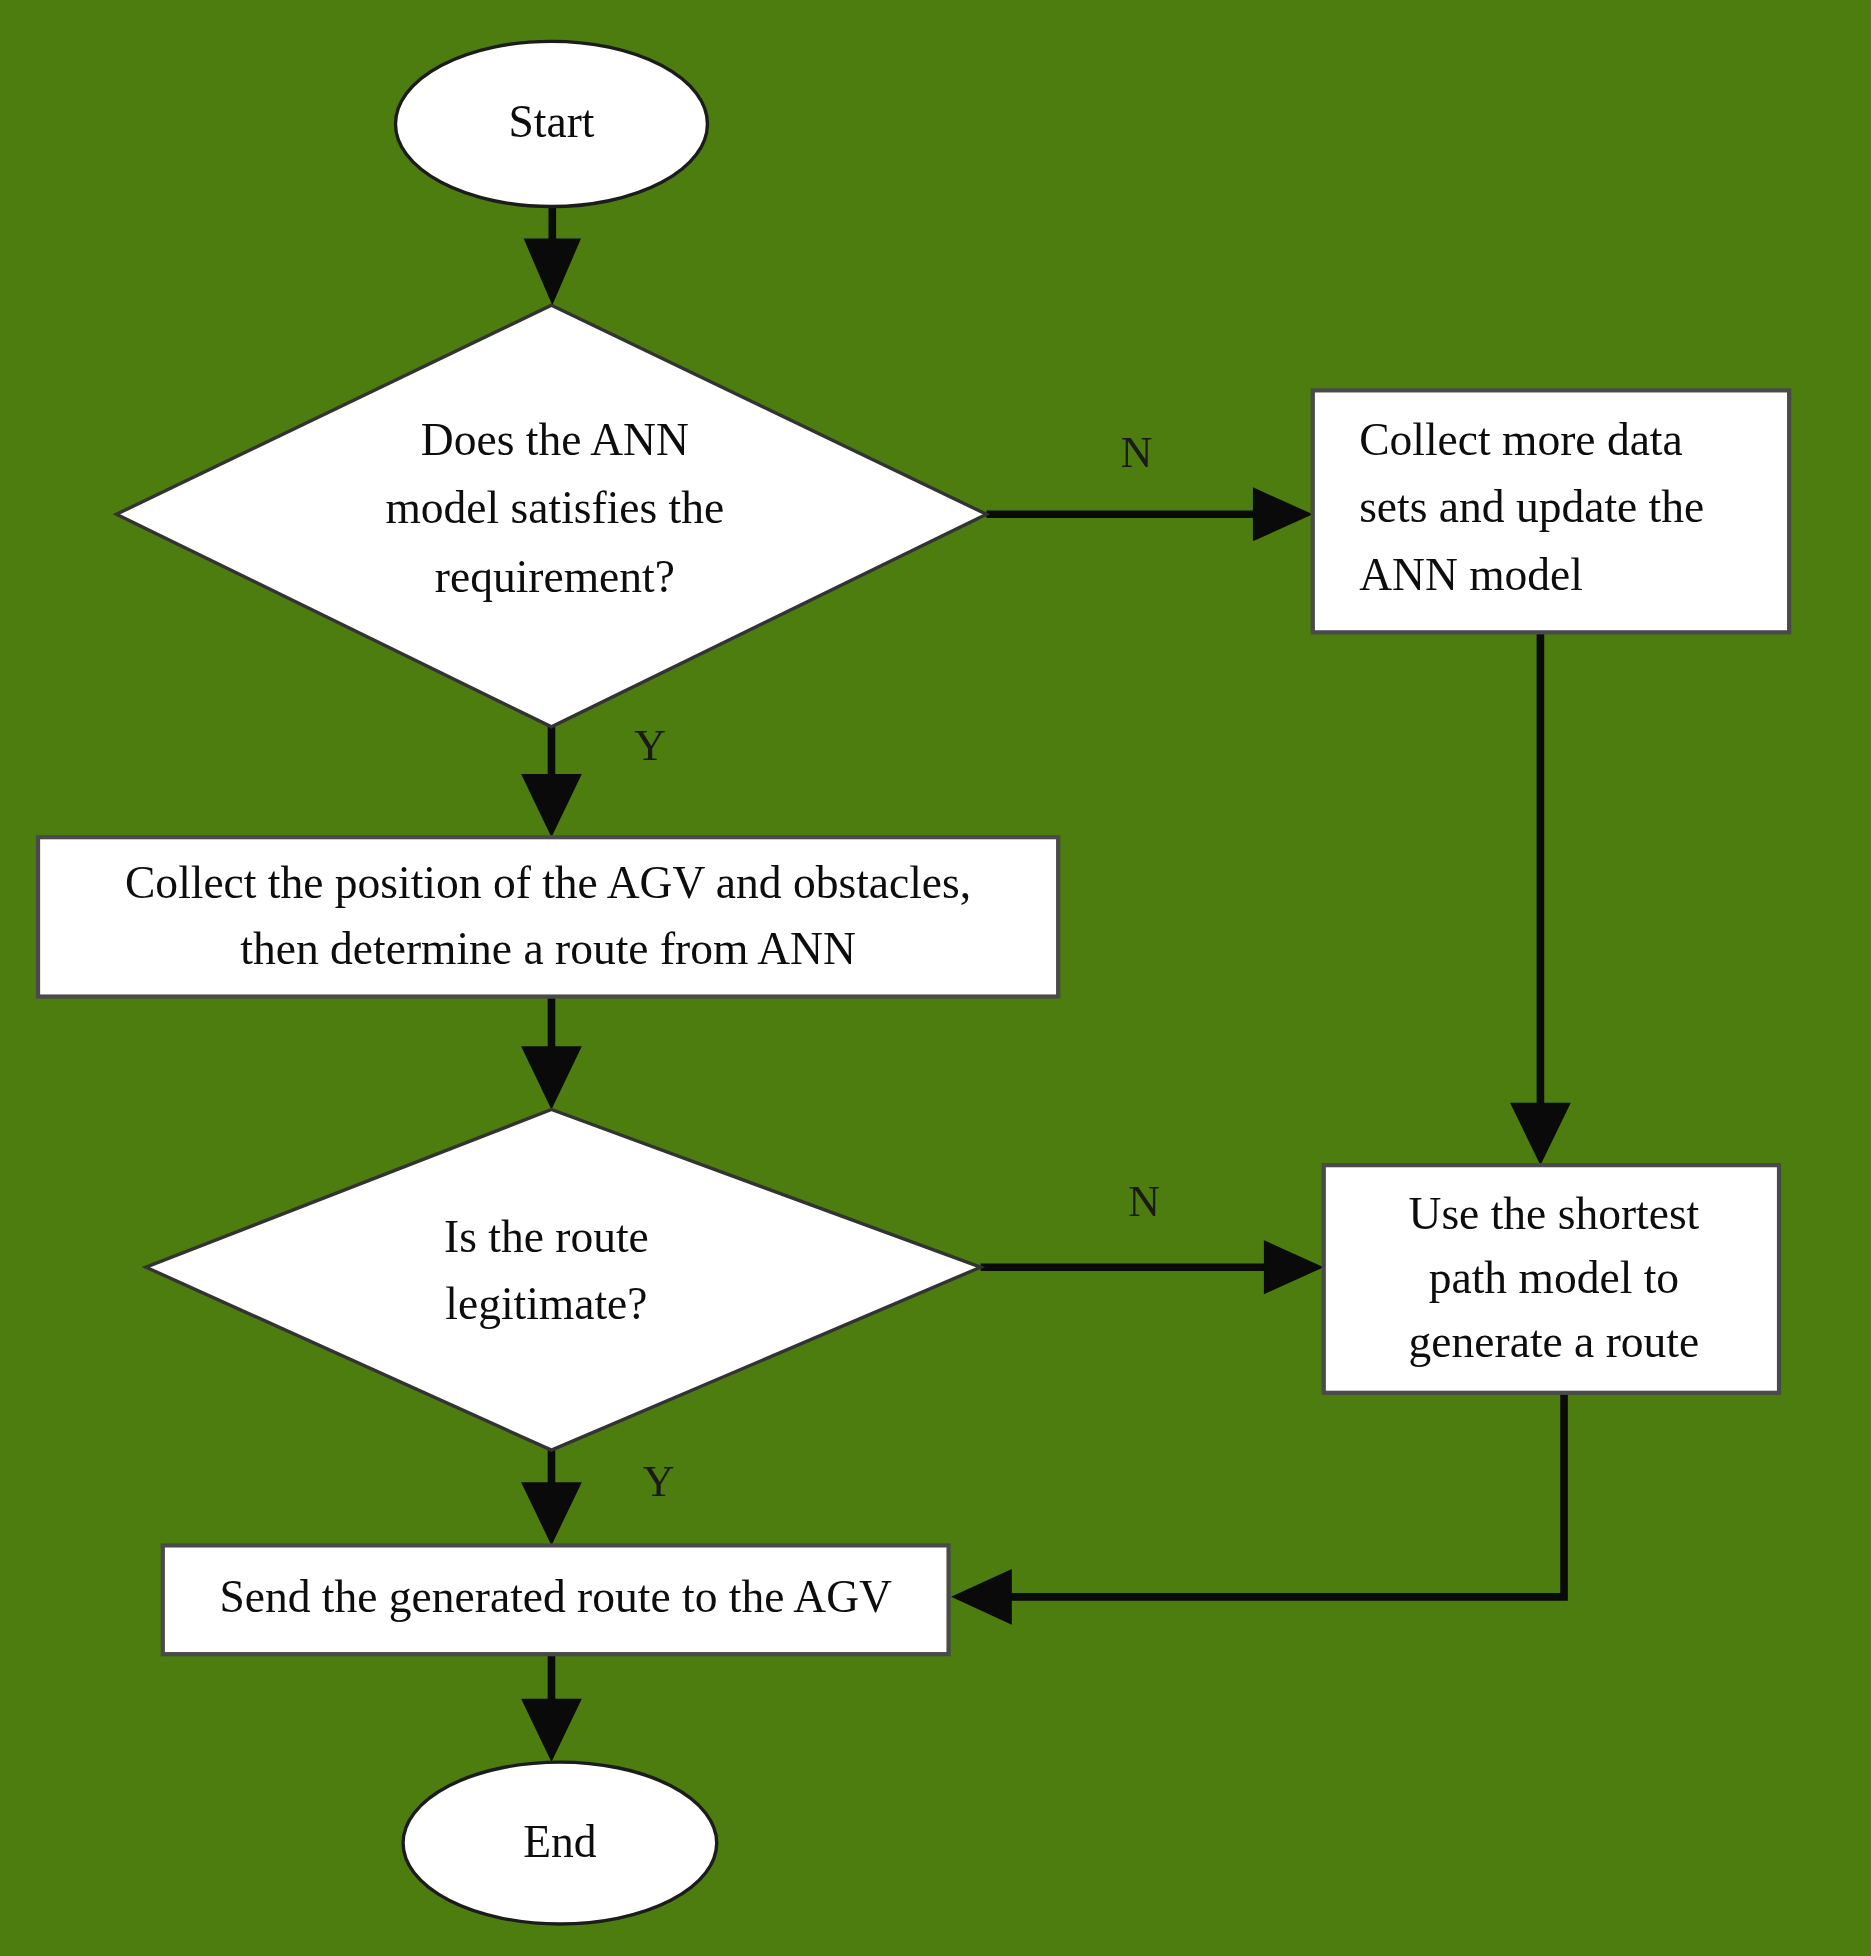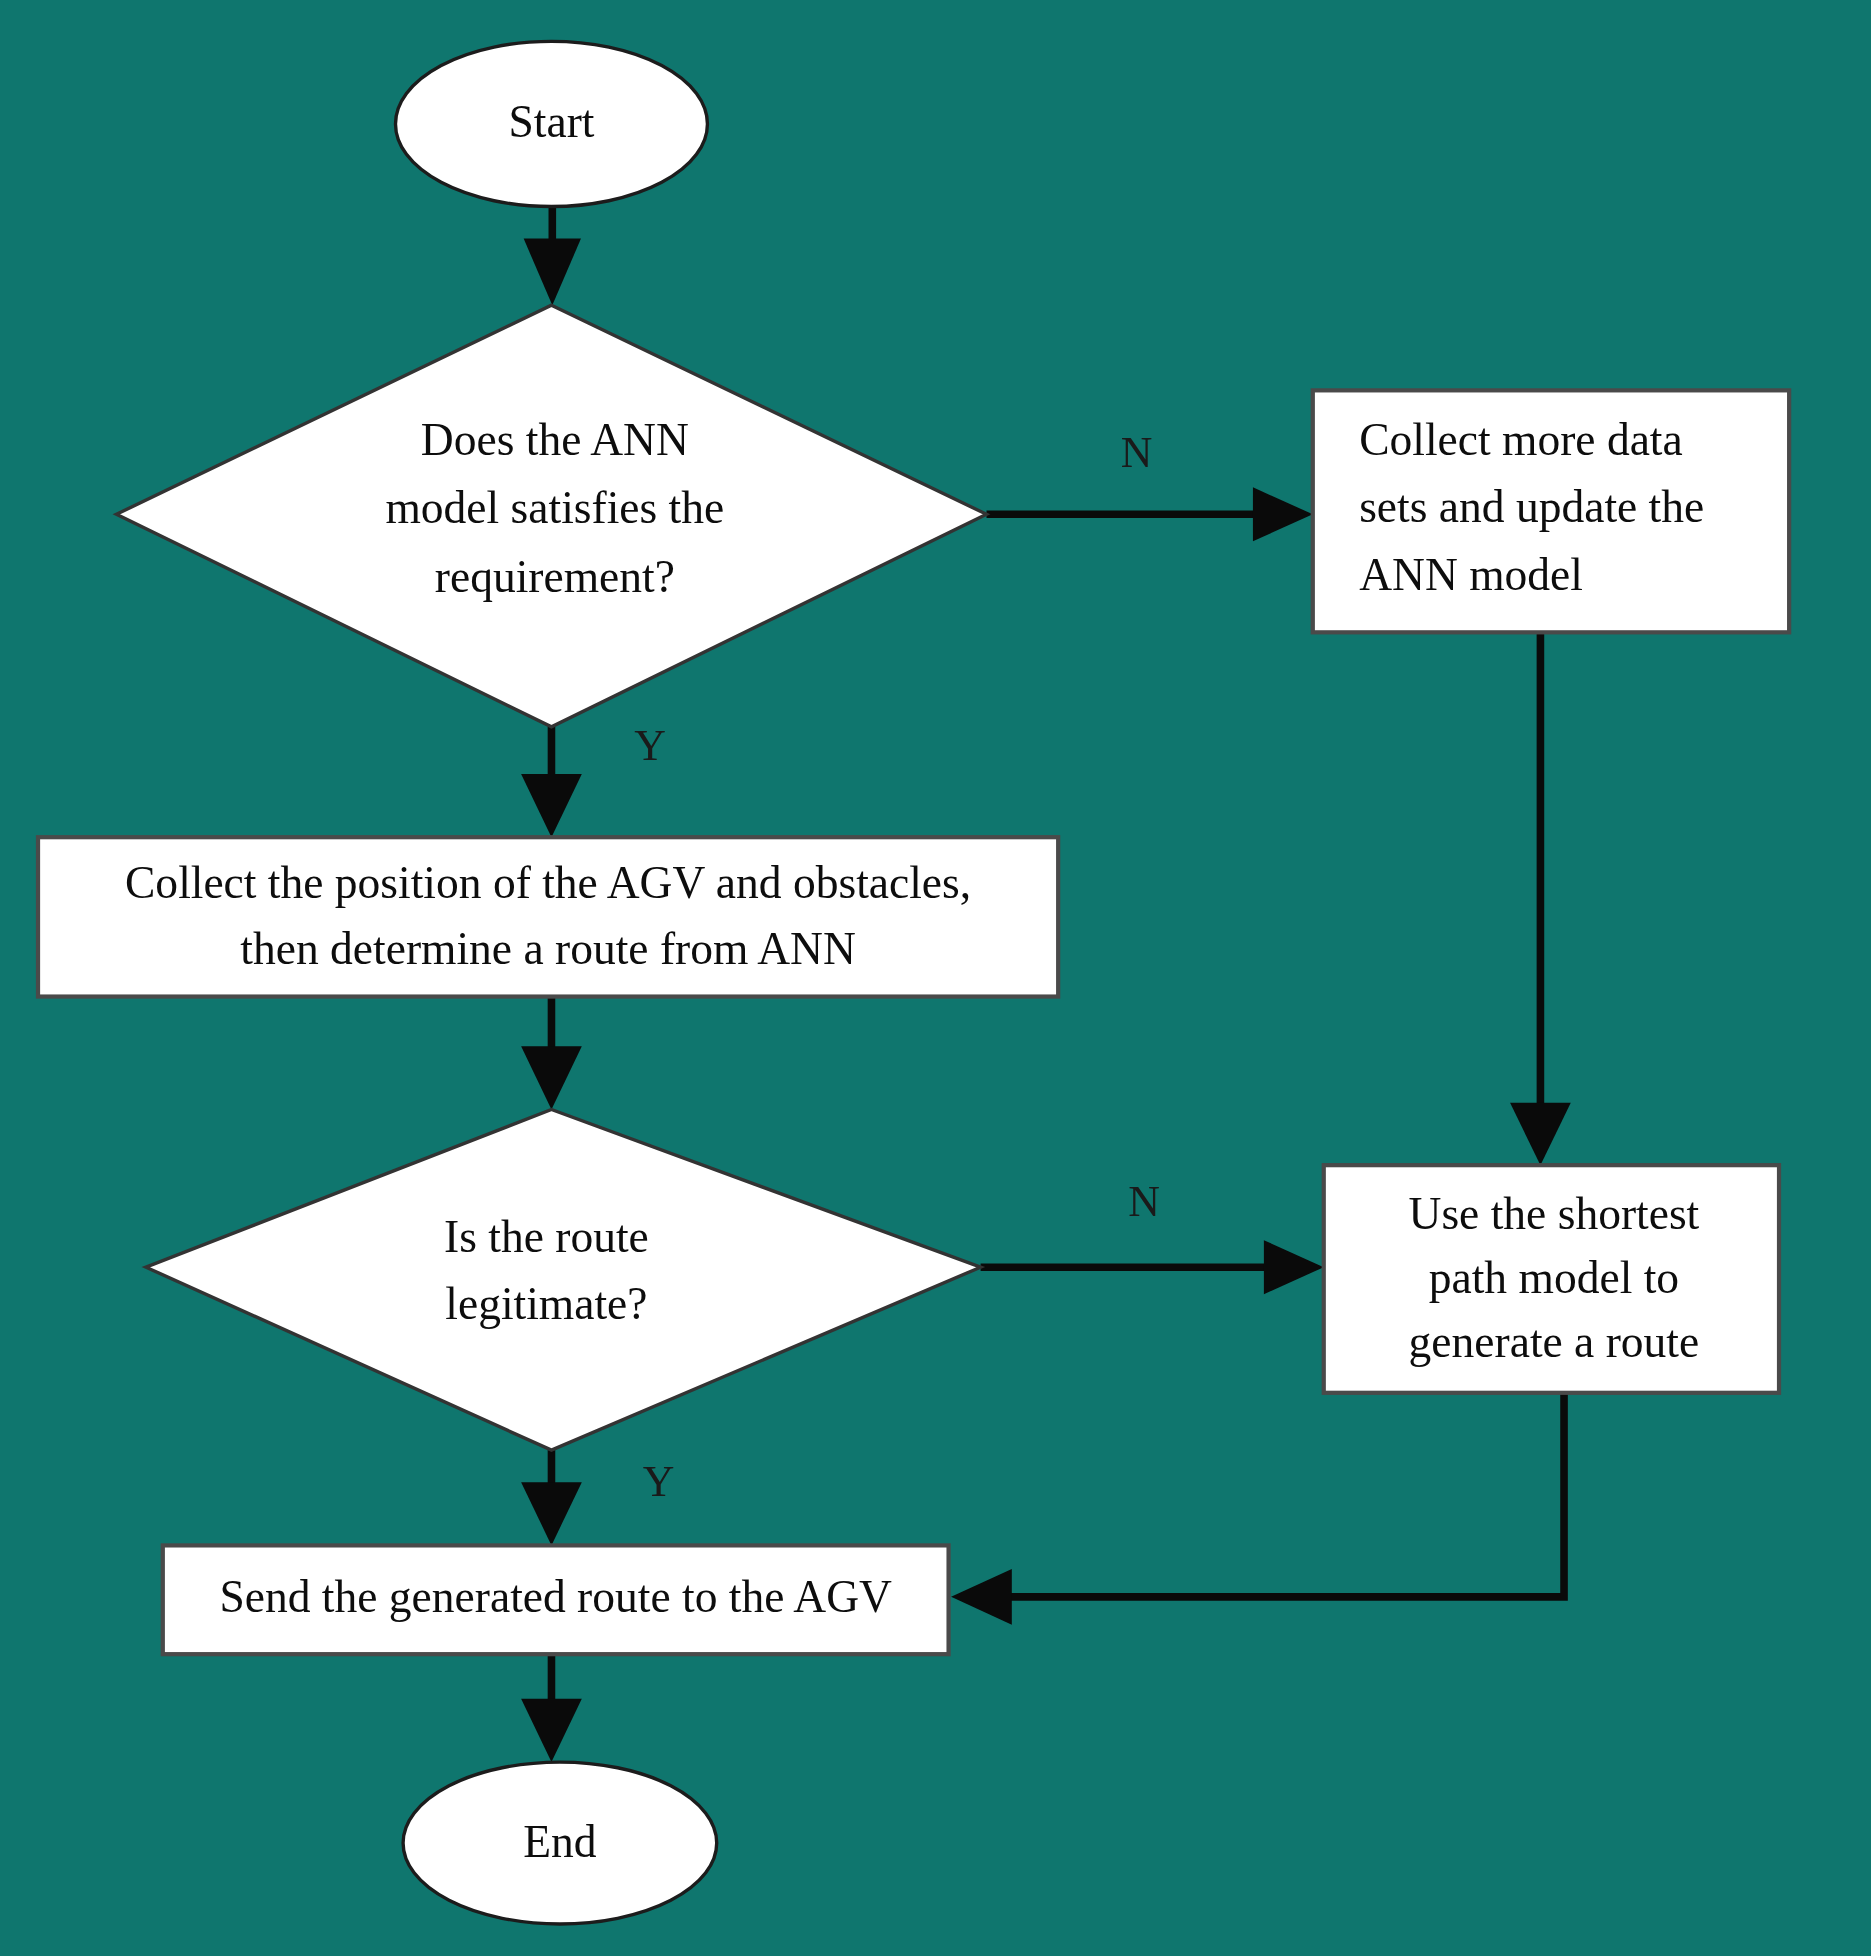--- a/index.html
+++ b/index.html
@@ -10,21 +10,21 @@
   body {
     width: 1871px;
     height: 1956px;
     font-family: "Liberation Serif", "DejaVu Serif", serif;
     overflow: hidden;
   }
   #flowchart-root {
     position: relative;
     width: 1871px;
     height: 1956px;
-    background: #0f766e;
+    background: #4d7c0f;
   }
   svg#flow-svg {
     display: block;
     width: 1871px;
     height: 1956px;
   }
   .node-shape {
     fill: #ffffff;
   }
   .shape-ellipse {

